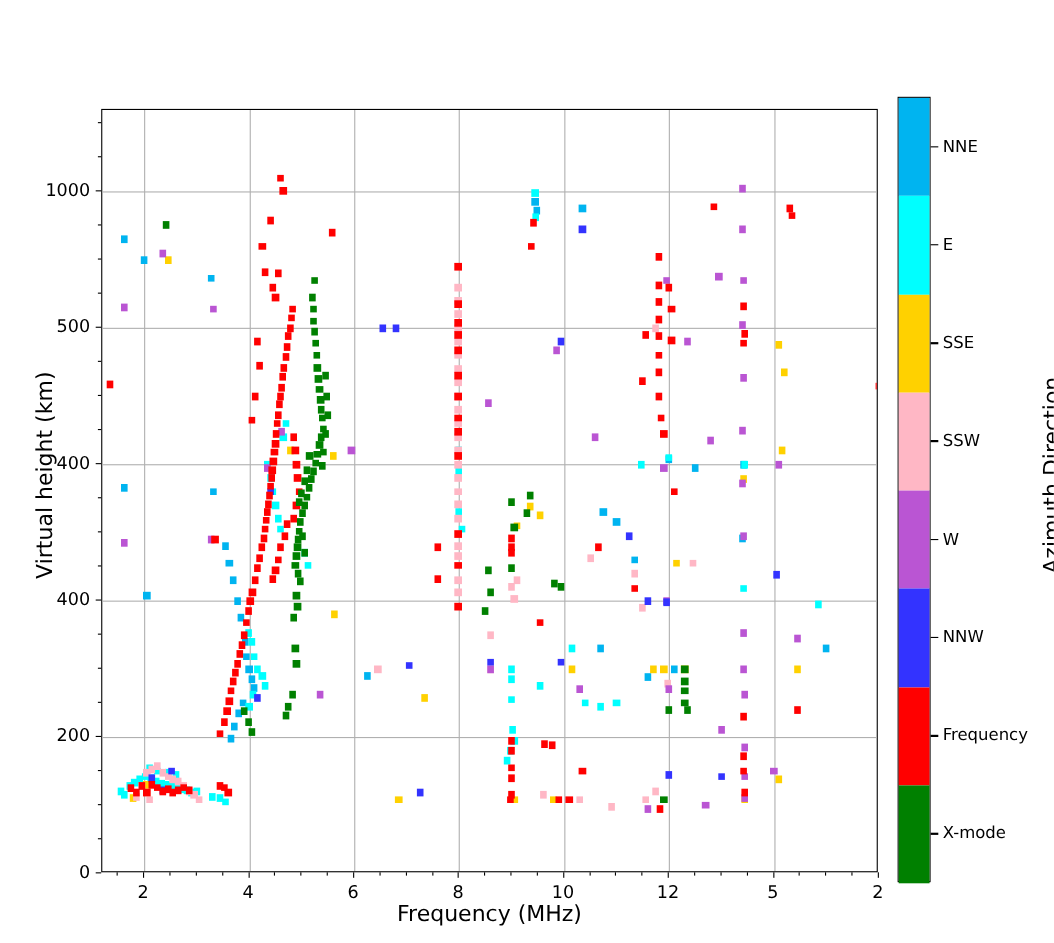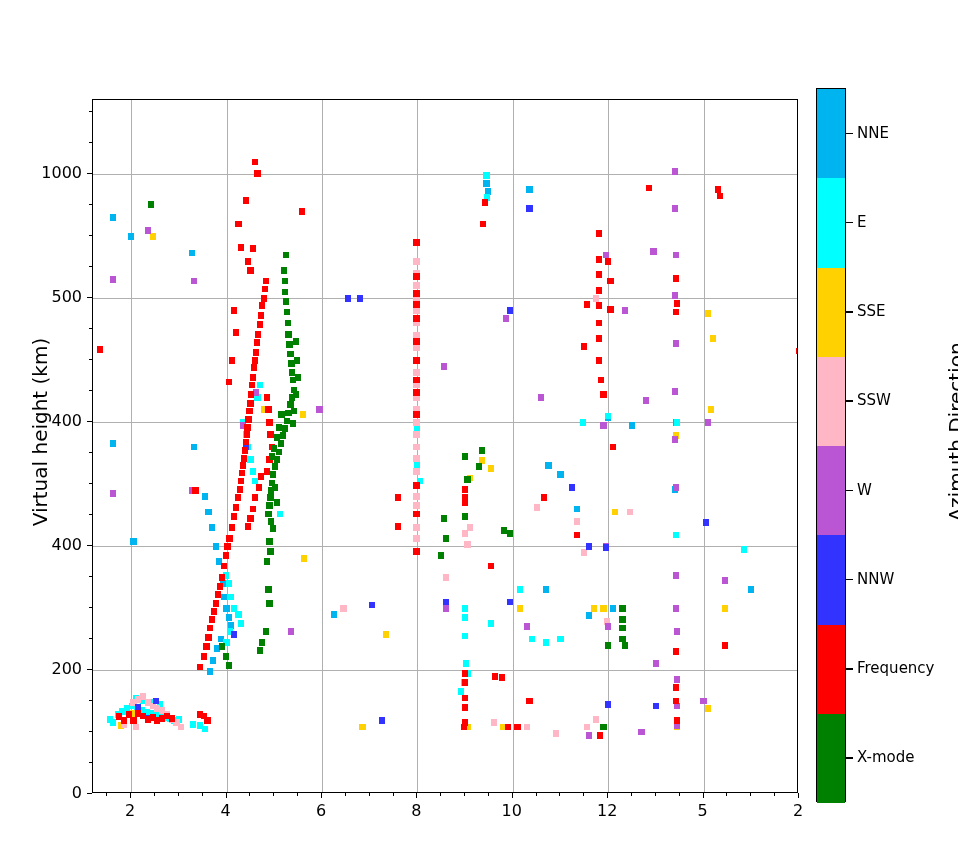--- a/index.html
+++ b/index.html
@@ -619,20 +619,21 @@
       <div class="tick-y minor" style="top: 142.375px; left: 89px;"></div>
       <div class="tick-y minor" style="top: 111.393px; left: 89px;"></div>
       <div class="ytick-label" style="top: 793px; left: 22px;">0</div>
       <div class="ytick-label" style="top: 669.071px; left: 22px;">200</div>
       <div class="ytick-label" style="top: 545.143px; left: 22px;">400</div>
       <div class="ytick-label" style="top: 421.214px; left: 22px;">400</div>
       <div class="ytick-label" style="top: 297.286px; left: 22px;">500</div>
       <div class="ytick-label" style="top: 173.357px; left: 22px;">1000</div>
     </div>
 
+  <div class="xaxis-title">Frequency (MHz)</div>
   <div class="yaxis-title">Virtual height (km)</div>
 
   <div class="cbar" id="colorbar">
       <div class="cbar-seg" style="top: 0px; height: 89.25px; background: rgb(0, 180, 240);"></div>
       <div class="cbar-seg" style="top: 89.25px; height: 89.25px; background: rgb(0, 255, 255);"></div>
       <div class="cbar-seg" style="top: 178.5px; height: 89.25px; background: rgb(255, 209, 0);"></div>
       <div class="cbar-seg" style="top: 267.75px; height: 89.25px; background: rgb(255, 183, 197);"></div>
       <div class="cbar-seg" style="top: 357px; height: 89.25px; background: rgb(186, 85, 211);"></div>
       <div class="cbar-seg" style="top: 446.25px; height: 89.25px; background: rgb(51, 51, 255);"></div>
       <div class="cbar-seg" style="top: 535.5px; height: 89.25px; background: rgb(255, 0, 0);"></div>

